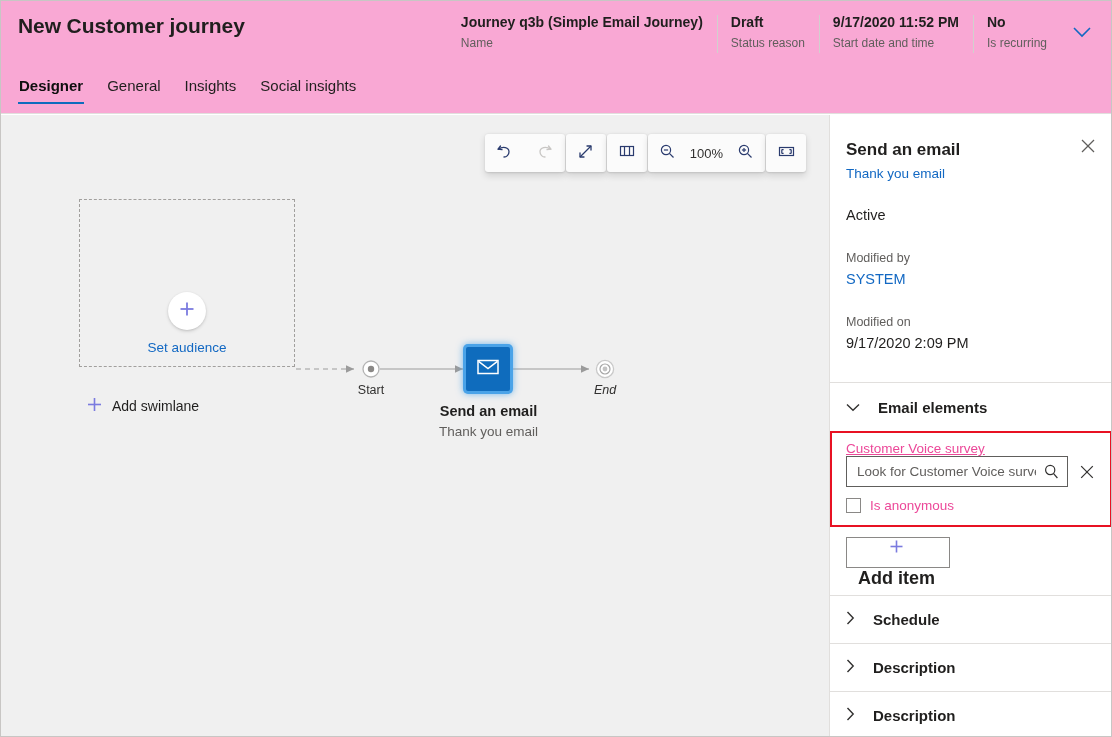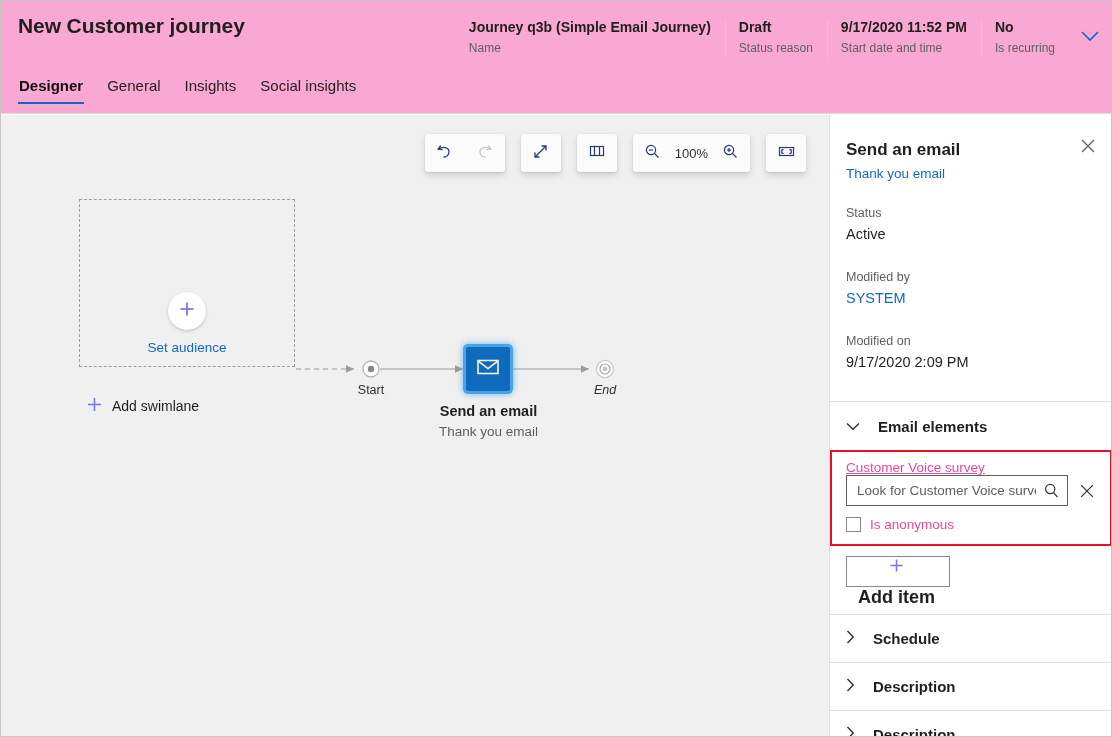--- a/index.html
+++ b/index.html
@@ -29,23 +29,23 @@
   .page-title {
     position: absolute;
     left: 17px; top: 13px;
     font-size: 21px;
     font-weight: 600;
     color: #201f1e;
     letter-spacing: -0.1px;
   }
   .header-fields {
     position: absolute;
-    right: 4px; top: 12px;
-    display: flex;
-    align-items: flex-end;
+    right: 12px; top: 12px;
+    display: flex;
+    align-items: flex-start;
     height: 44px;
   }
   .hfield {
     padding: 0 14px;
     position: relative;
     display: flex;
     flex-direction: column;
     justify-content: flex-start;
   }
   .hfield + .hfield::before {
@@ -122,21 +122,21 @@
     background: #f0f0f0;
     border-right: 1px solid #e1dfdd;
     overflow: hidden;
   }
 
   .toolbar {
     position: absolute;
     right: 23px; top: 19px;
     display: flex;
     align-items: center;
-    gap: 16px;
+    gap: 1px;
   }
   .tgroup {
     display: flex;
     align-items: center;
     background: #fbfbfb;
     border-radius: 3px;
     box-shadow: 0 0.6px 1.8px rgba(0,0,0,0.10), 0 3.2px 7.2px rgba(0,0,0,0.12);
     height: 38px;
   }
   .tbtn {
@@ -587,21 +587,20 @@
           <span>
             <svg width="14" height="14" viewBox="0 0 14 14">
               <line x1="1" y1="1" x2="13" y2="13" stroke="#605e5c" stroke-width="1.3"></line>
               <line x1="13" y1="1" x2="1" y2="13" stroke="#605e5c" stroke-width="1.3"></line>
             </svg>
           </span>
         </div>
       </div>
 
       <div class="field-block">
-        <div class="field-label">Status</div>
         <div class="field-value">Active</div>
       </div>
 
       <div class="field-block">
         <div class="field-label">Modified by</div>
         <div class="field-value link">SYSTEM</div>
       </div>
 
       <div class="field-block">
         <div class="field-label">Modified on</div>

